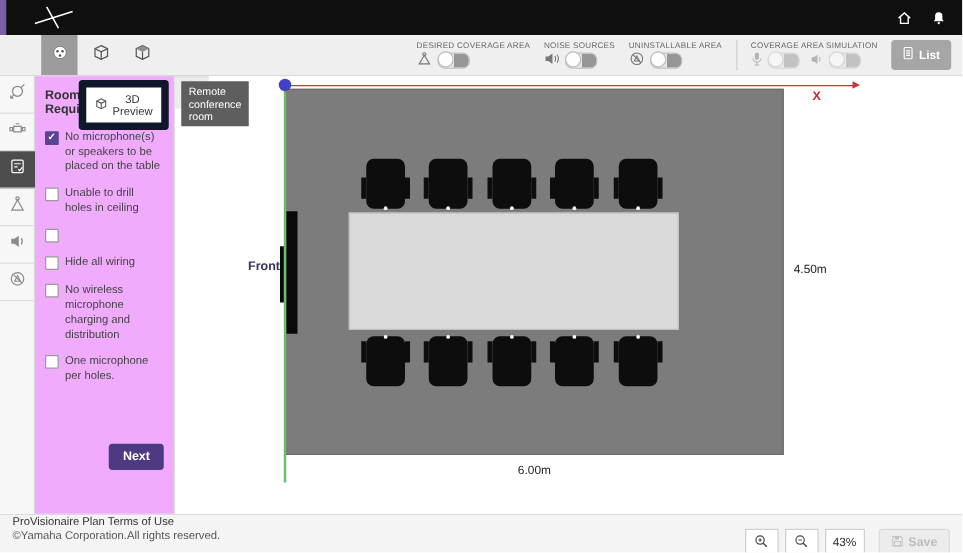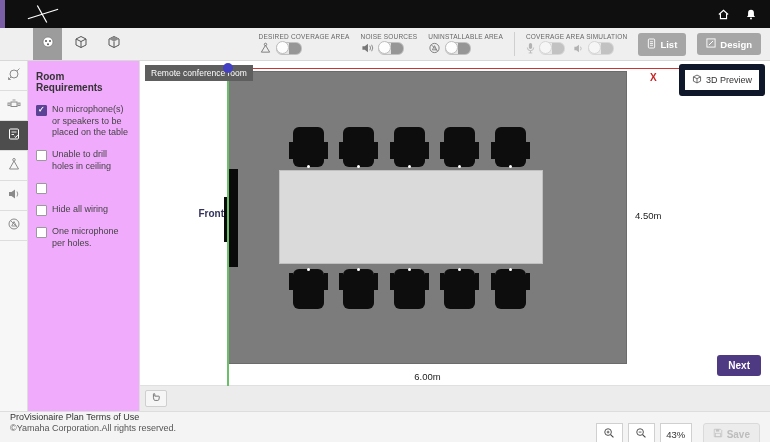--- a/index.html
+++ b/index.html
@@ -43,21 +43,21 @@
   .panel{width:112px;background:#f0abfc;border-right:1px solid #ddd;padding:10px 8px 0 8px;box-sizing:border-box;}
   .panel-title{font-size:10px;font-weight:700;color:#333;margin-bottom:11px;}
   .req-item{display:flex;gap:5px;margin-bottom:10px;cursor:pointer;}
   .cb{width:9px;height:9px;border:1px solid #9a9a9a;background:#fff;border-radius:1px;flex:0 0 auto;
       margin-top:1px;position:relative;}
   .cb.checked{background:#5a4394;border-color:#5a4394;}
   .cb.checked::after{content:"\2713";position:absolute;color:#fff;font-size:8px;font-weight:700;left:1px;top:-1px;}
   .req-label{font-size:9px;color:#444;line-height:1.3;}
 
   
-  .workspace{flex:1;display:flex;flex-direction:column;background:#fff;}
+  .workspace{flex:1;display:flex;flex-direction:row;background:#fff;}
   .canvas{position:relative;height:325px;}
   .room-tag{position:absolute;left:5px;top:4px;background:#5e5e5e;color:#fff;font-size:8.5px;
             padding:3px 6px;z-index:4;}
   .axis-x{position:absolute;left:88px;top:7px;width:458px;border-top:1.5px solid #cc3333;z-index:3;}
   .axis-x::after{content:"";position:absolute;right:-2px;top:-4.5px;border-left:6px solid #cc3333;
             border-top:3.5px solid transparent;border-bottom:3.5px solid transparent;}
   .x-label{position:absolute;left:510px;top:11px;color:#cc2222;font-weight:700;font-size:10px;z-index:3;}
   .axis-y{position:absolute;left:87px;top:7px;width:2px;height:318px;background:#6abf69;z-index:2;}
   .origin{position:absolute;left:83px;top:2px;width:10px;height:10px;border-radius:50%;background:#4340c4;z-index:4;}
   .room{position:absolute;left:88px;top:10px;width:399px;height:293px;background:#7c7c7c;
@@ -226,29 +226,20 @@
 
       <button class="gbtn">
         <span>
           <svg width="9" height="11" viewBox="0 0 10 12">
             <rect x="1.5" y="1" width="7" height="10" rx="1" fill="none" stroke="#fff" stroke-width="1"></rect>
             <path d="M3.3 4 h3.4 M3.3 6 h3.4 M3.3 8 h3.4" stroke="#fff" stroke-width=".9"></path>
           </svg>
         </span>
         <span>List</span>
       </button>
-      <button class="gbtn">
-        <span>
-          <svg width="10" height="10" viewBox="0 0 11 11">
-            <rect x="1" y="1" width="9" height="9" fill="none" stroke="#fff" stroke-width="1"></rect>
-            <path d="M3.2 7.8 L7.8 3.2" stroke="#fff" stroke-width="1.1"></path>
-          </svg>
-        </span>
-        <span>Design</span>
-      </button>
     </div>
   </div>
 
   <div class="body">
 
     <div class="rail">
       <div class="rail-cell">
         <span>
           <svg width="14" height="14" viewBox="0 0 14 14">
             <circle cx="7" cy="7" r="4" fill="none" stroke="#8a8a8a" stroke-width="1"></circle>
@@ -312,20 +303,24 @@
           <label class="req-item">
             <span class="cb"></span>
             <span class="req-label">Unable to drill holes in ceiling</span>
           </label>
           <label class="req-item">
             <span class="cb"></span>
           </label>
           <label class="req-item">
             <span class="cb"></span>
             <span class="req-label">Hide all wiring</span>
+          </label>
+          <label class="req-item">
+            <span class="cb"></span>
+            <span class="req-label">No wireless microphone charging and distribution</span>
           </label>
           <label class="req-item">
             <span class="cb"></span>
             <span class="req-label">One microphone per holes.</span>
           </label>
         </div>
     </div>
 
     <div class="workspace">
       <div class="canvas">

